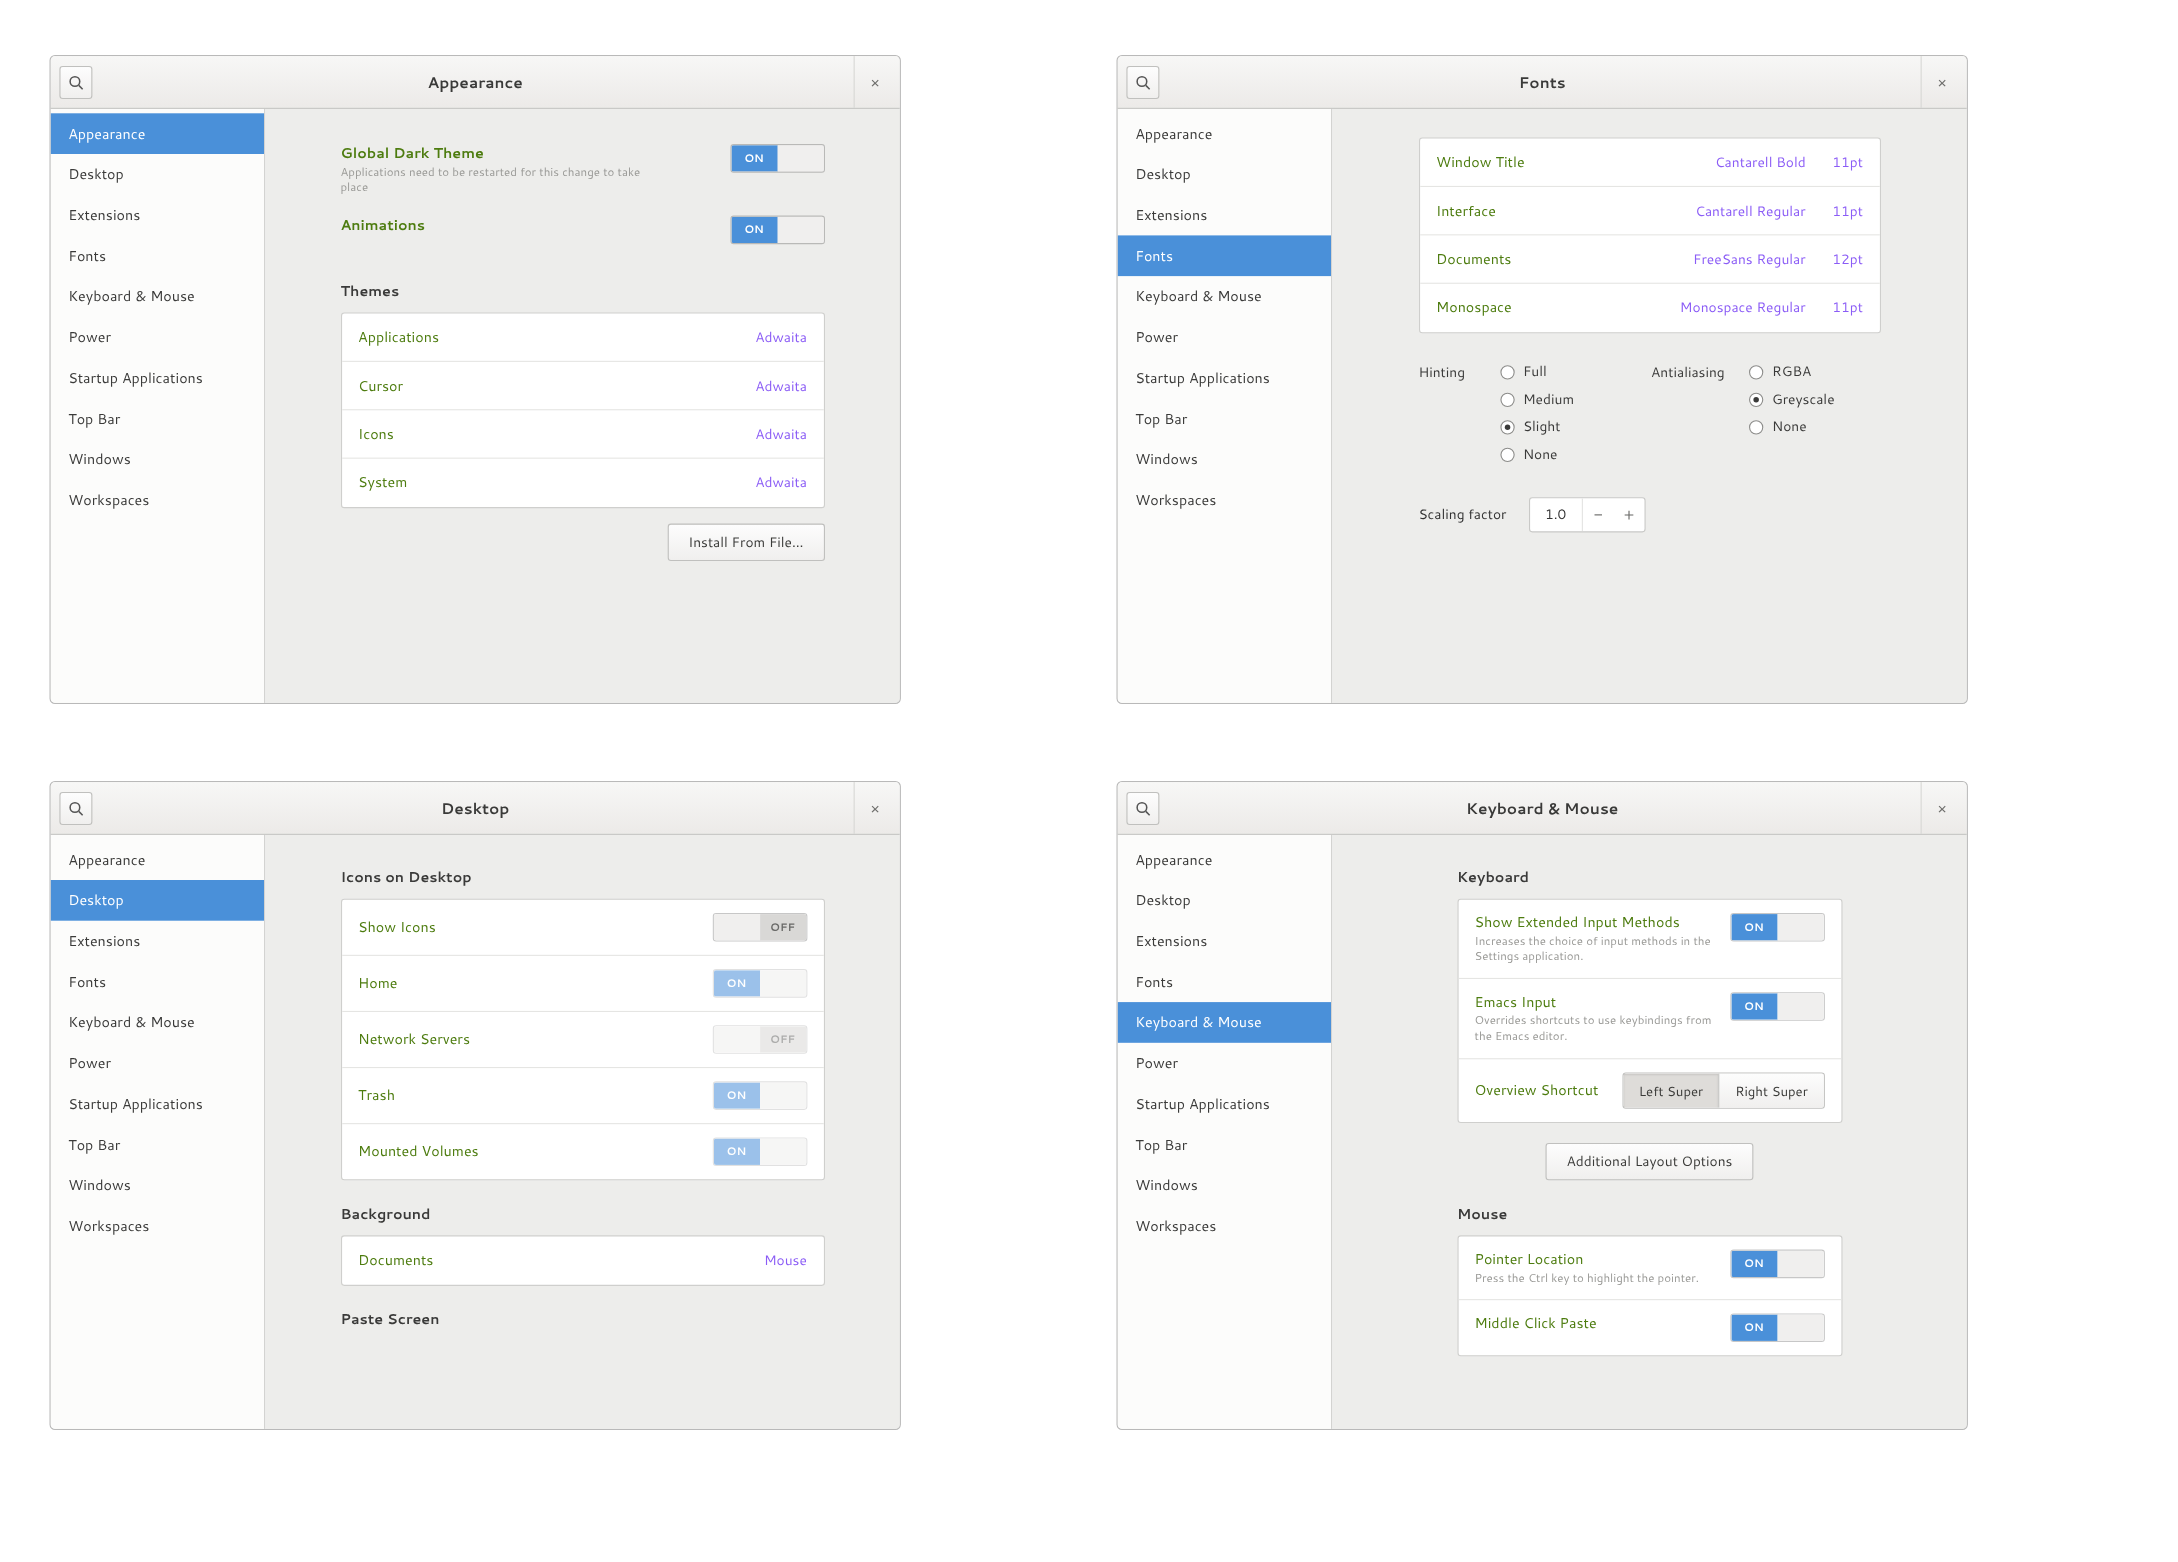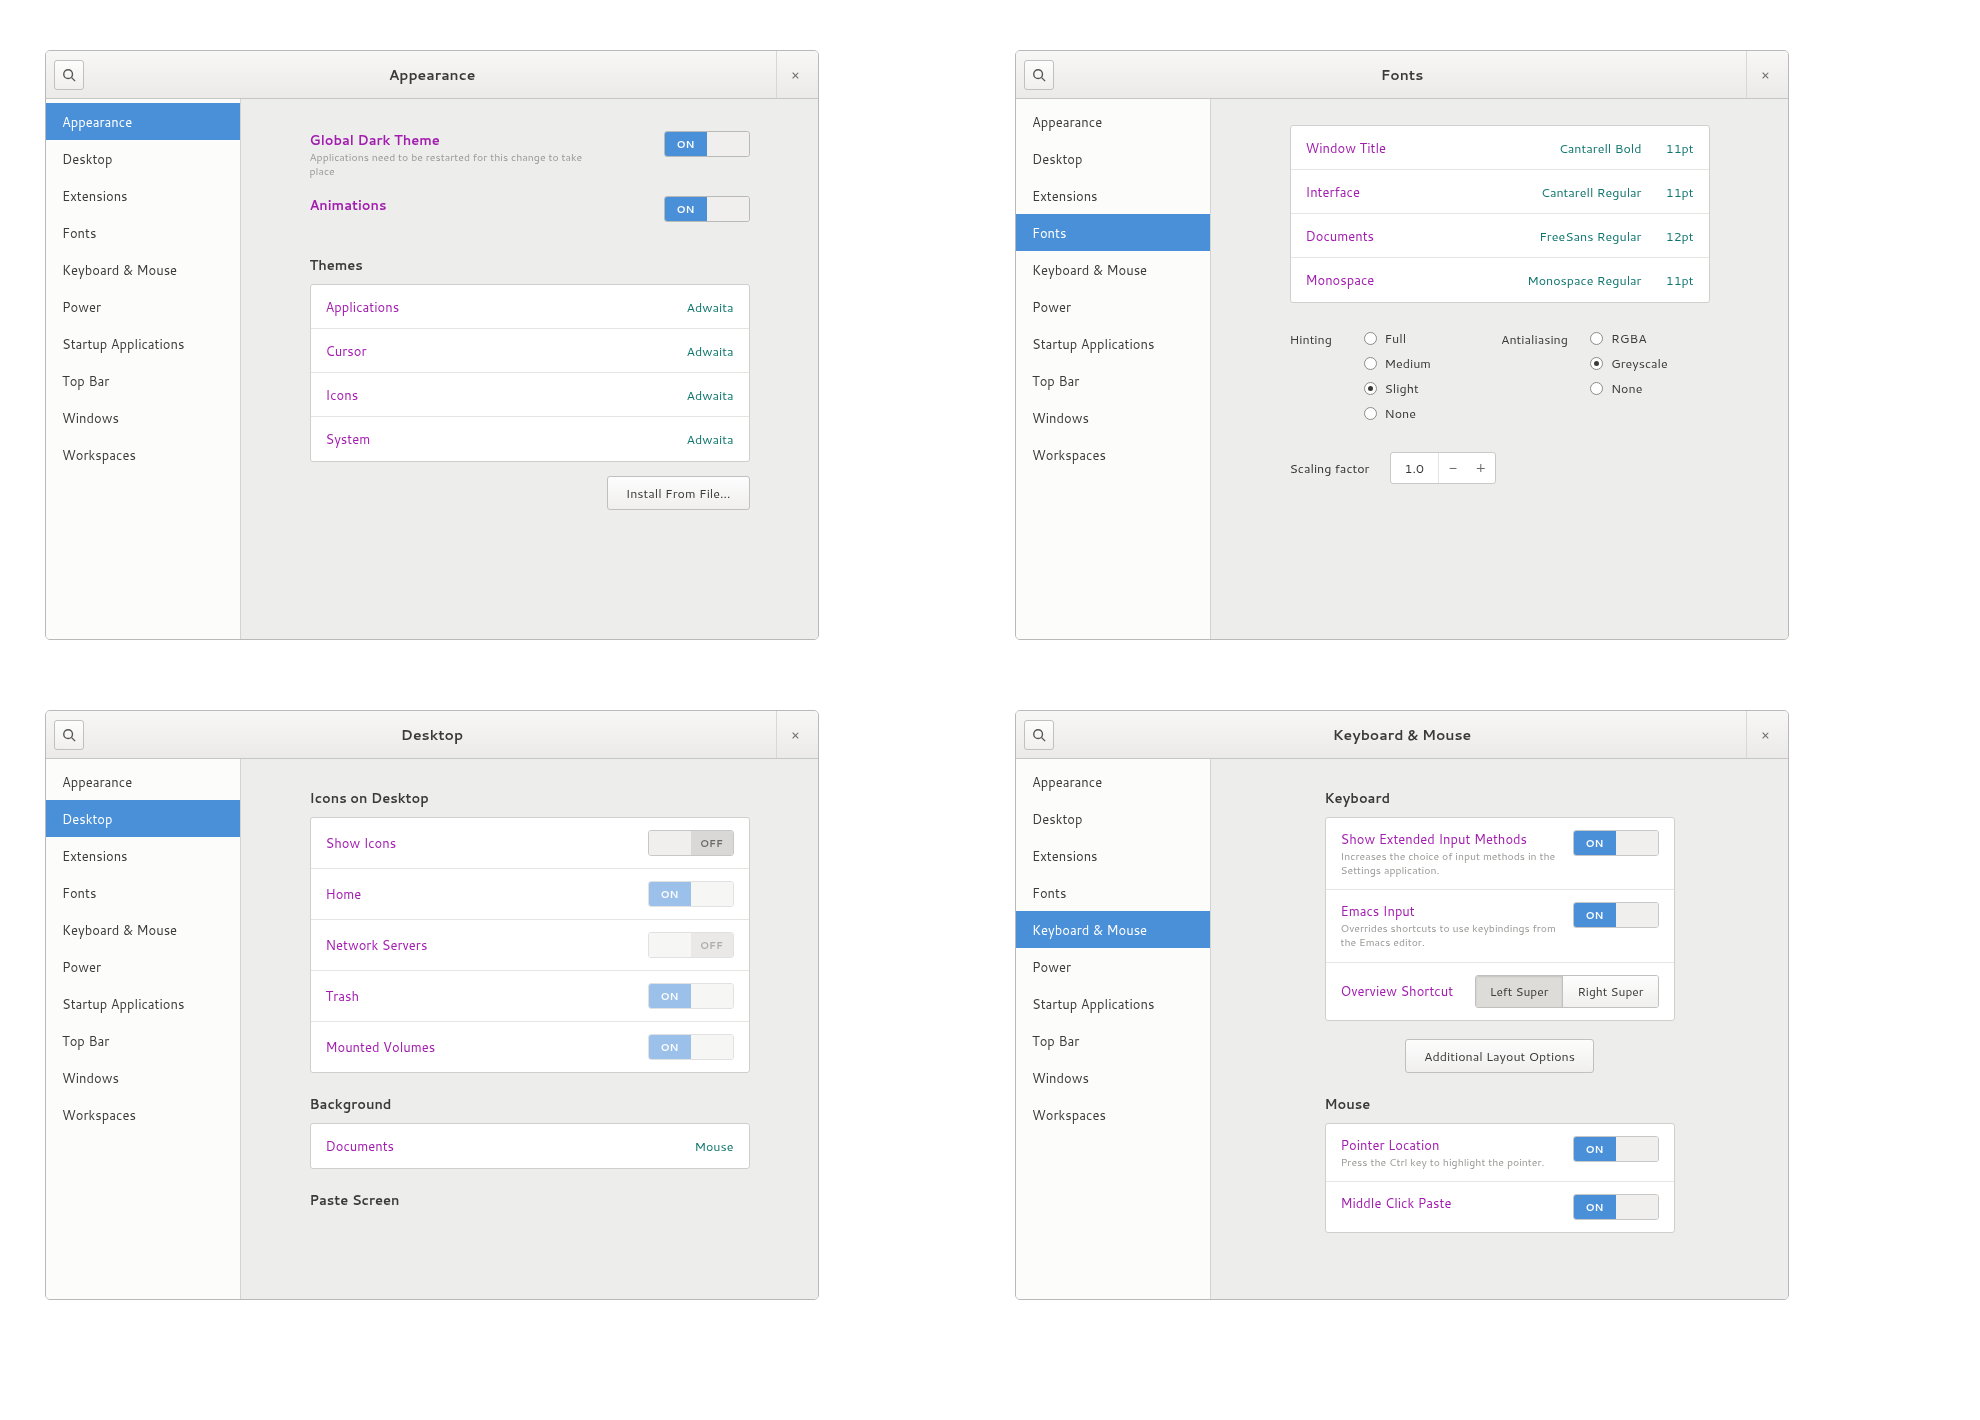--- a/index.html
+++ b/index.html
@@ -103,21 +103,21 @@
     overflow: auto;
   }
   .content-inner { max-width: 440px; margin: 0 auto; }
   .section-heading {
     font-weight: 600;
     font-size: 13px;
     color: #3a3a39;
     margin: 22px 0 10px;
   }
   .section-heading.first { margin-top: 4px; }
-  .row-label { font-size: 13px; color: #a21caf; font-weight: 600; }
+  .row-label { font-size: 13px; color: #4d7c0f; font-weight: 600; }
   .row-sub { font-size: 10.5px; color: #9a9a97; margin-top: 2px; max-width: 300px; line-height: 1.3; }
   
   .bare-row {
     display: flex;
     align-items: flex-start;
     justify-content: space-between;
     padding: 6px 0 12px;
     min-height: 36px;
   }
   
@@ -130,21 +130,21 @@
   .list-row {
     display: flex;
     align-items: center;
     justify-content: space-between;
     padding: 12px 15px;
     border-bottom: 1px solid #e5e5e3;
     min-height: 44px;
   }
   .list-row:last-child { border-bottom: none; }
   .list-row .left { display:flex; flex-direction: column; flex:1; }
-  .list-val { color: #0f766e; font-size: 12.5px; }
+  .list-val { color: #8b5cf6; font-size: 12.5px; }
   .list-val.secondary { margin-left: 12px; width: 40px; text-align:right; }
   
   .switch {
     width: 86px;
     height: 26px;
     border-radius: 3px;
     display: flex;
     overflow: hidden;
     border: 1px solid rgba(0,0,0,.22);
     cursor: pointer;

